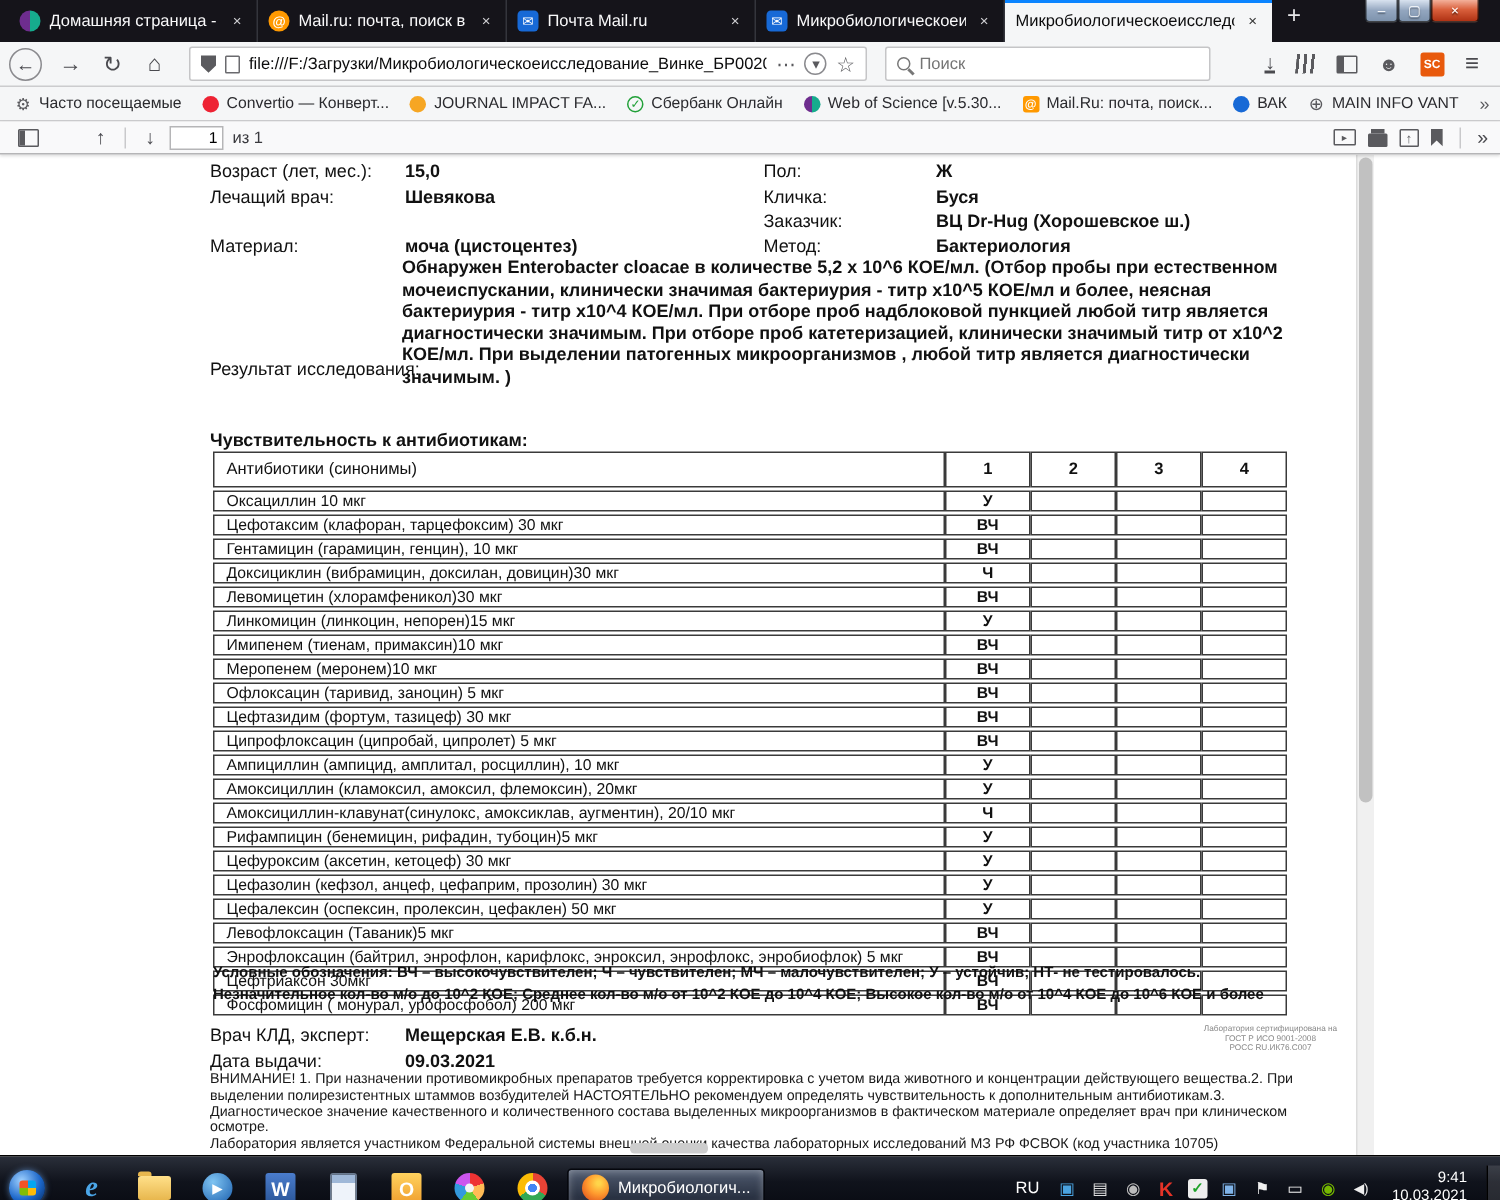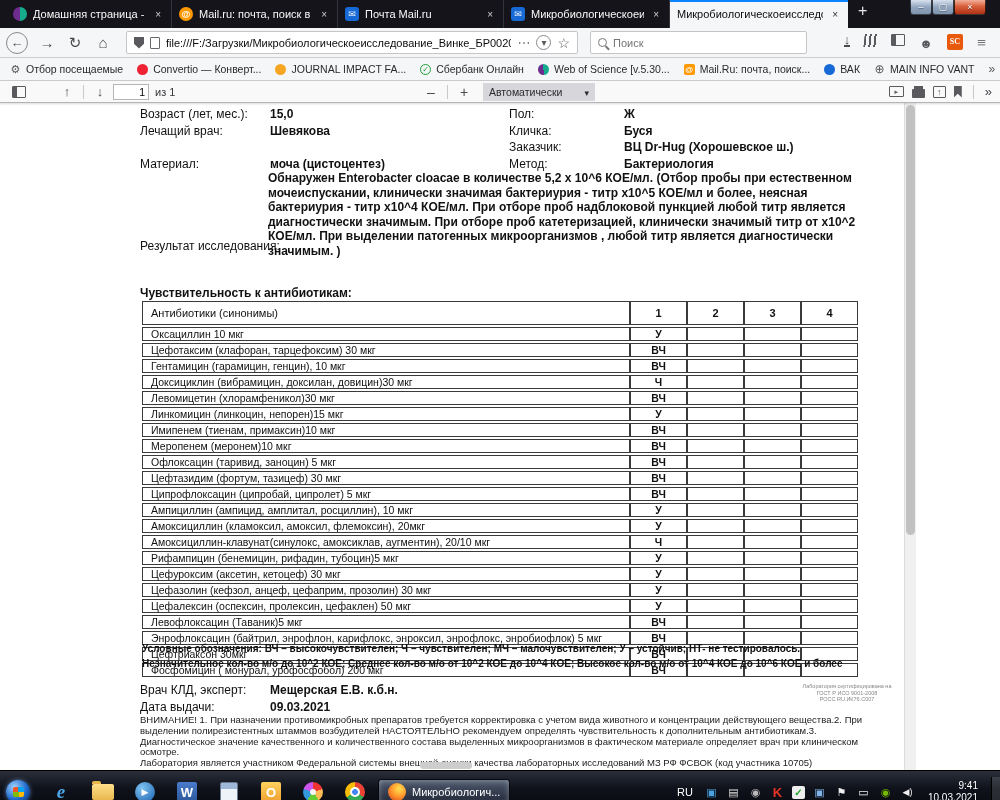--- a/index.html
+++ b/index.html
@@ -49,21 +49,21 @@
   .i-pocket::before { content:"▾"; color:#5a5a5e; font-size:10px; border:1.5px solid #8a8a8e; border-radius:50%;
     width:13px; height:13px; display:flex; align-items:center; justify-content:center; }
   .i-star::before { content:"☆"; color:#5a5a5e; font-size:14px; }
   .searchbar { margin-left:10px; width:217px; height:23px; background:#fff; border:1px solid #c5c5c7;
     border-radius:2px; display:flex; align-items:center; gap:6px; padding:0 7px; }
   .i-mag { width:9px; height:9px; border:1.5px solid #777; border-radius:50%; position:relative; flex:0 0 9px; }
   .i-mag::after { content:""; position:absolute; width:5px; height:1.5px; background:#777;
     transform:rotate(45deg); right:-4px; bottom:-2px; }
   .searchbar input { border:none; outline:none; font-size:11px; width:130px; color:#333;
     font-family:"Liberation Sans", sans-serif; background:transparent; }
-  .navicons { margin-left:auto; display:flex; gap:14px; padding-right:8px;font-family:Liberation Serif, serif; }
+  .navicons { margin-left:auto; display:flex; align-items:center; gap:14px; padding-right:8px; }
   .i-download::before { content:"↓"; font-size:13px; color:#4a4a4f; border-bottom:2px solid #4a4a4f; line-height:11px; display:block; }
   .i-library { width:13px; height:13px;
     background:repeating-linear-gradient(90deg,#5a5a5e 0 2px,transparent 2px 5px); transform:skewX(-6deg); }
   .i-panel { width:14px; height:12px; border:1.5px solid #5a5a5e; border-radius:1px;
     background:linear-gradient(90deg,#5a5a5e 0 4px,transparent 4px); }
   .i-account::before { content:"☻"; color:#5a5a5e; font-size:13px; }
   .sc-badge { width:16px; height:16px; background:#e8590c; color:#fff; font-size:8px; font-weight:bold;
     display:flex; align-items:center; justify-content:center; border-radius:2px; }
   .i-menu::before { content:"≡"; font-size:16px; color:#4a4a4f; }
 
@@ -268,21 +268,21 @@
     <span class="i-account"></span>
     <span class="sc-badge">SC</span>
     <span class="i-menu"></span>
   </div>
 </div>
 
 <div class="bookmarks">
   <div id="bmklist" style="display:flex;gap:14px;align-items:center">
       <span class="bmk">
         <span class="bico bico-gear"></span>
-        <span>Отбор посещаемые</span>
+        <span>Часто посещаемые</span>
       </span>
       <span class="bmk">
         <span class="bico bico-convertio"></span>
         <span>Convertio — Конверт...</span>
       </span>
       <span class="bmk">
         <span class="bico bico-journal"></span>
         <span>JOURNAL IMPACT FA...</span>
       </span>
       <span class="bmk">
@@ -318,33 +318,20 @@
     </div>
   <div class="pdfbtn" style="margin-left:22px">
       <span class="i-up"></span>
     </div>
   <div class="pgsep"></div>
   <div class="pdfbtn">
       <span class="i-dn"></span>
     </div>
   <input class="pageinput" value="1" style="">
   <span class="oftext">из 1</span>
-  <div class="zoomgroup">
-    <div class="pdfbtn">
-        <span class="i-minus"></span>
-      </div>
-    <div class="pgsep"></div>
-    <div class="pdfbtn">
-        <span class="i-plus"></span>
-      </div>
-    <div class="zoomsel">
-      <span>Автоматически</span>
-      <span class="i-caret"></span>
-    </div>
-  </div>
   <div class="pdfright">
     <span class="i-present"></span>
     <span class="i-print"></span>
     <span class="i-save"></span>
     <span class="i-bmk"></span>
     <div class="pgsep"></div>
     <span class="i-chev2"></span>
   </div>
 </div>
 

